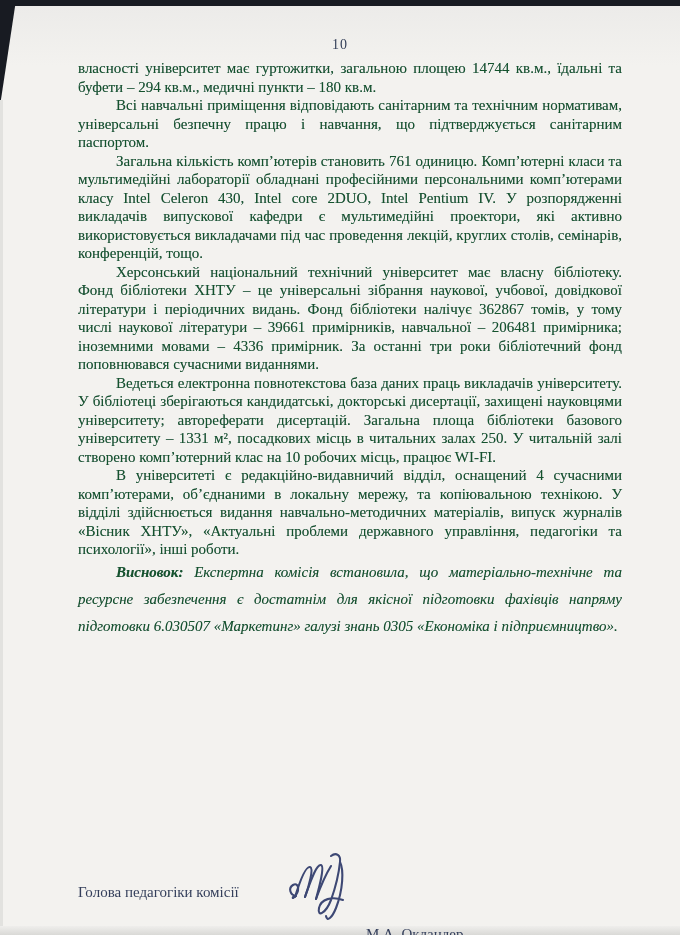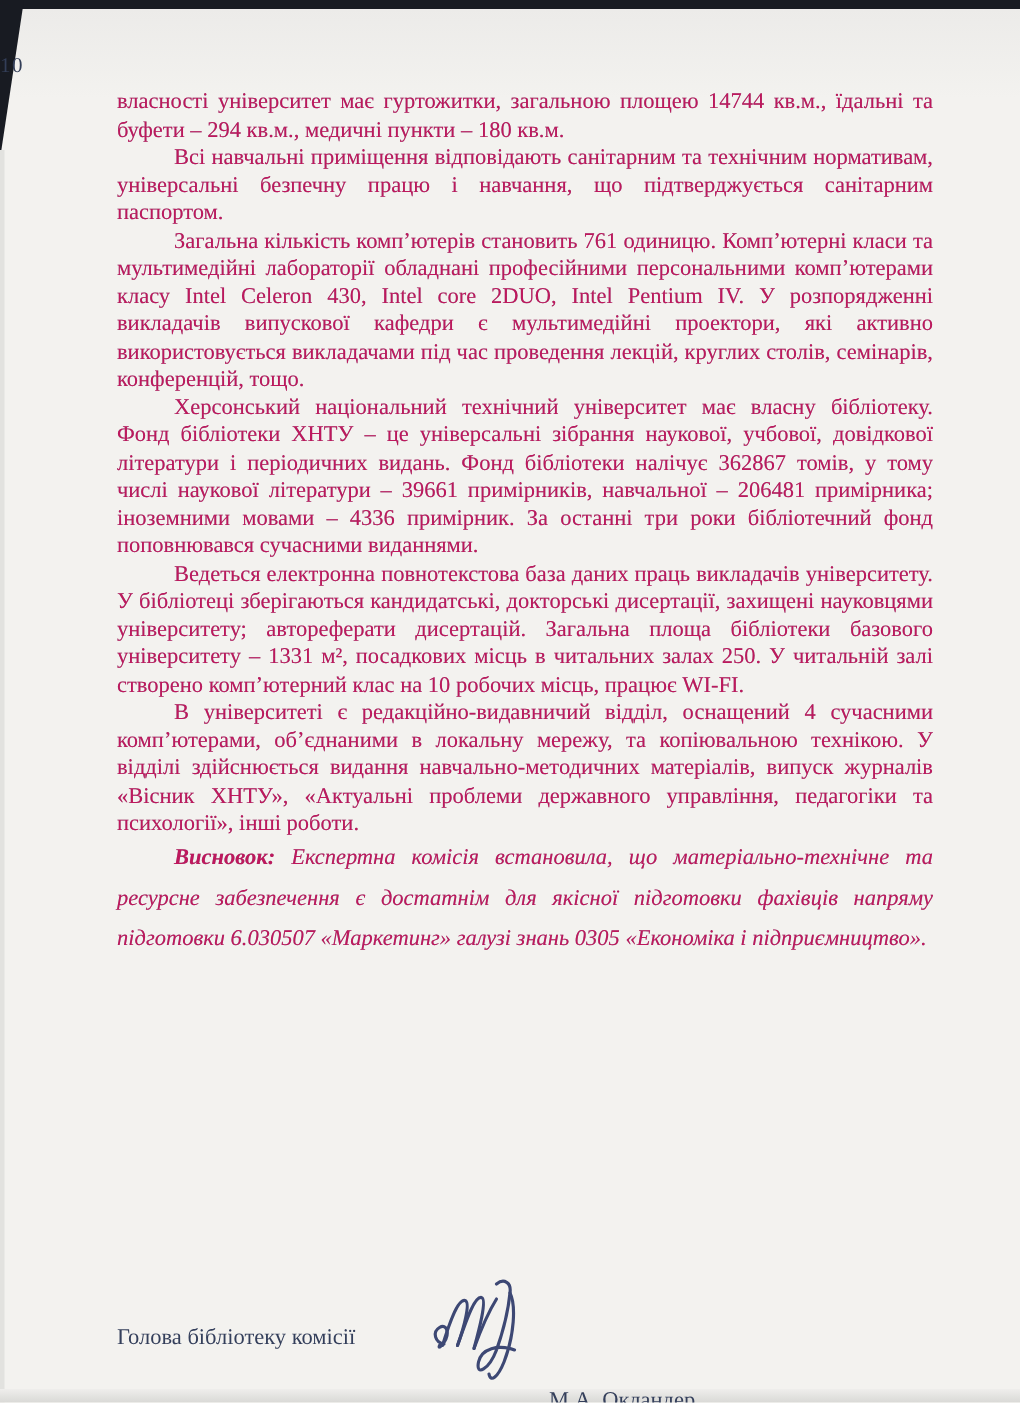--- a/index.html
+++ b/index.html
@@ -12,27 +12,27 @@
   .edge-top{position:absolute;top:0;left:0;width:680px;height:6px;background:#181b22;}
   .edge-corner{position:absolute;top:0;left:0;width:16px;height:106px;background:#181b22;
     clip-path:polygon(0 0,100% 0,0 100%);}
   .edge-left{position:absolute;top:100px;left:0;width:3px;height:835px;background:#e2e2df;}
   .edge-bottom{position:absolute;bottom:0;left:0;width:680px;height:9px;
     background:linear-gradient(#efeeec,#d9d9d6);}
   .paper-shade{position:absolute;top:6px;left:0;width:680px;height:60px;
     background:linear-gradient(#ecebe9,rgba(243,242,239,0));pointer-events:none;}
 
   .page-number{
-    position:absolute;top:37px;left:0;width:680px;text-align:left;
+    position:absolute;top:37px;left:0;width:680px;text-align:center;
     font-size:14px;color:#333e58;letter-spacing:1px;
   }
   .content{
     position:absolute;left:78px;top:59px;width:544px;
     font-size:15px;line-height:18.5px;text-align:justify;
-    color:#be185d;text-shadow:0 0 .4px rgba(52,63,91,.45);
+    color:#14532d;text-shadow:0 0 .4px rgba(52,63,91,.45);
   }
   .content p{margin:0;text-indent:38px;}
   .content p.first{text-indent:0;}
   .conclusion{
     margin-top:24px;font-style:italic;line-height:27px;text-indent:38px;
   }
   .conclusion .label{font-weight:bold;}
 
   .footer-role{position:absolute;left:78px;top:884px;font-size:15px;color:#343f5b;}
   .footer-name{position:absolute;left:366px;top:906px;font-size:15px;color:#343f5b;margin-top:20px;}
@@ -52,21 +52,21 @@
 <div class="content">
   <p class="first">власності університет має гуртожитки, загальною площею 14744 кв.м., їдальні та буфети – 294 кв.м., медичні пункти – 180 кв.м.</p>
   <p>Всі навчальні приміщення відповідають санітарним та технічним нормативам, універсальні безпечну працю і навчання, що підтверджується санітарним паспортом.</p>
   <p>Загальна кількість комп’ютерів становить 761 одиницю. Комп’ютерні класи та мультимедійні лабораторії обладнані професійними персональними комп’ютерами класу Intel Celeron 430, Intel core 2DUO, Intel Pentium IV. У розпорядженні викладачів випускової кафедри є мультимедійні проектори, які активно використовується викладачами під час проведення лекцій, круглих столів, семінарів, конференцій, тощо.</p>
   <p>Херсонський національний технічний університет має власну бібліотеку. Фонд бібліотеки ХНТУ – це універсальні зібрання наукової, учбової, довідкової літератури і періодичних видань. Фонд бібліотеки налічує 362867 томів, у тому числі наукової літератури – 39661 примірників, навчальної – 206481 примірника; іноземними мовами – 4336 примірник. За останні три роки бібліотечний фонд поповнювався сучасними виданнями.</p>
   <p>Ведеться електронна повнотекстова база даних праць викладачів університету. У бібліотеці зберігаються кандидатські, докторські дисертації, захищені науковцями університету; автореферати дисертацій. Загальна площа бібліотеки базового університету – 1331 м², посадкових місць в читальних залах 250. У читальній залі створено комп’ютерний клас на 10 робочих місць, працює WI-FI.</p>
   <p>В університеті є редакційно-видавничий відділ, оснащений 4 сучасними комп’ютерами, об’єднаними в локальну мережу, та копіювальною технікою. У відділі здійснюється видання навчально-методичних матеріалів, випуск журналів «Вісник ХНТУ», «Актуальні проблеми державного управління, педагогіки та психології», інші роботи.</p>
   <p class="conclusion"><span class="label">Висновок:</span><span> Експертна комісія встановила, що матеріально-технічне та ресурсне забезпечення є достатнім для якісної підготовки фахівців напряму підготовки 6.030507 «Маркетинг» галузі знань 0305 «Економіка і підприємництво».</span></p>
 </div>
 
-<div class="footer-role">Голова бібліотеку комісії</div>
+<div class="footer-role">Голова педагогіки комісії</div>
 
 <svg class="signature" viewBox="0 0 84 78" xmlns="http://www.w3.org/2000/svg">
   <g fill="none" stroke="#2e3a6a" stroke-width="2.1" stroke-linecap="round" opacity="0.92">
     <path d="M10,50 C4,49 2,42 7,39 C12,36 14,43 10,49 C8,52 6,53 7,51"></path>
     <path d="M9,51 C13,38 19,20 24,21 C28,22 23,40 19,51"></path>
     <path d="M19,51 C24,37 30,18 35,19 C39,20 33,42 30,53"></path>
     <path d="M30,53 C34,42 40,28 45,20"></path>
     <path d="M45,10 C50,6 55,9 54,16 C53,26 50,40 45,54 C40,67 31,72 33,62 C35,53 46,50 57,54"></path>
     <path d="M54,16 C58,24 57,44 50,62 C46,72 41,76 40,70"></path>
   </g>

